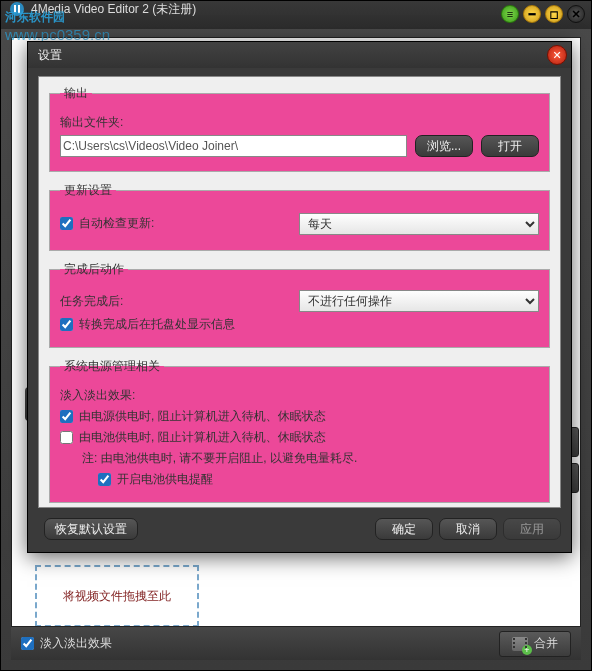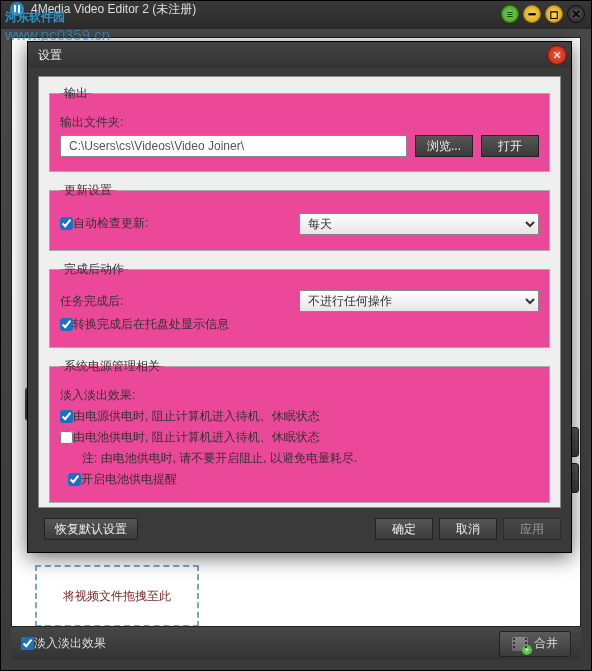--- a/index.html
+++ b/index.html
@@ -17,27 +17,27 @@
 .watermark .sub{display:block;color:#2aa0d8;font-size:15px;font-weight:normal;opacity:.8}
 .content-area{position:absolute;left:10px;right:10px;top:36px;bottom:10px;background:#fff;border:1px solid #222}
 .dialog{position:absolute;left:26px;top:40px;width:545px;height:512px;background:#3a3a3a;border:1px solid #000;box-shadow:0 4px 20px rgba(0,0,0,.6);z-index:10}
 .dialog-title{height:26px;background:linear-gradient(#424242,#333);color:#eee;display:flex;align-items:center;padding:0 10px;position:relative}
 .dialog-close{position:absolute;right:4px;top:3px;width:20px;height:20px;border-radius:50%;background:radial-gradient(#ff5a3a,#b01f0f);border:1px solid #7a0f00;display:flex;align-items:center;justify-content:center;color:#fff;font-size:11px;cursor:pointer}
 .dialog-body{position:absolute;left:10px;right:10px;top:34px;bottom:44px;background:#efefef;border:1px solid #888;padding:8px 10px;overflow:hidden}
 fieldset{border:1px solid #aaa;margin-bottom:10px;padding:8px 10px 10px;background:#ec4899}
 legend{padding:0 4px;color:#333}
 .row{display:flex;align-items:center;gap:8px;margin:4px 0}
 .label{color:#333;min-width:70px}
-input[type=text]{flex:1;height:22px;border:1px solid #888;background:#fff;padding:0 8px;color:#555}
-.btn{height:22px;min-width:58px;padding:0 10px;background:linear-gradient(#565656,#3a3a3a);border:1px solid #222;color:#eee;cursor:pointer;border-radius:0;text-align:center;line-height:20px}
+input[type=text]{flex:1;height:22px;border:1px solid #888;background:#fff;padding:0 2px;color:#555}
+.btn{height:22px;min-width:58px;padding:0 10px;background:linear-gradient(#565656,#3a3a3a);border:1px solid #222;color:#eee;cursor:pointer;border-radius:7px;text-align:center;line-height:20px}
 .btn.disabled{opacity:.5;cursor:default}
 select{height:22px;border:1px solid #888;background:linear-gradient(#fefefe,#e6e6e6);padding:0 4px;color:#333;min-width:240px}
-.chk{display:flex;align-items:center;color:#333;margin:4px 0}
+.chk{display:flex;align-items:center;gap:6px;color:#333;margin:4px 0}
 .chk input{accent-color:#1e6fbf}
-.indent{margin-left:8px}
+.indent{margin-left:38px}
 .note{color:#333;margin:4px 0 4px 22px}
 .dialog-footer{position:absolute;left:10px;right:10px;bottom:8px;height:30px;display:flex;align-items:center}
 .dialog-footer .spacer{flex:1}
 .dialog-footer .btn{margin-left:6px}
 .drop-zone{position:absolute;left:34px;top:564px;width:164px;height:62px;border:2px dashed #7aa8cc;display:flex;align-items:center;justify-content:center;color:#7f1d1d;background:#fff}
 .playback-strip{position:absolute;left:24px;right:24px;top:386px;height:34px;background:linear-gradient(#4e4e4e,#3a3a3a);border-radius:4px}
 .side-btn{position:absolute;right:12px;width:22px;height:30px;background:linear-gradient(#5a5a5a,#3c3c3c);border:1px solid #222;border-radius:3px;display:flex;align-items:center;justify-content:center;color:#ddd}
 .side-btn.up{top:426px}
 .side-btn.down{top:462px}
 .bottom-bar{position:absolute;left:10px;right:10px;bottom:10px;height:34px;background:linear-gradient(#474747,#333);border-top:1px solid #222;display:flex;align-items:center;padding:8px 10px}

